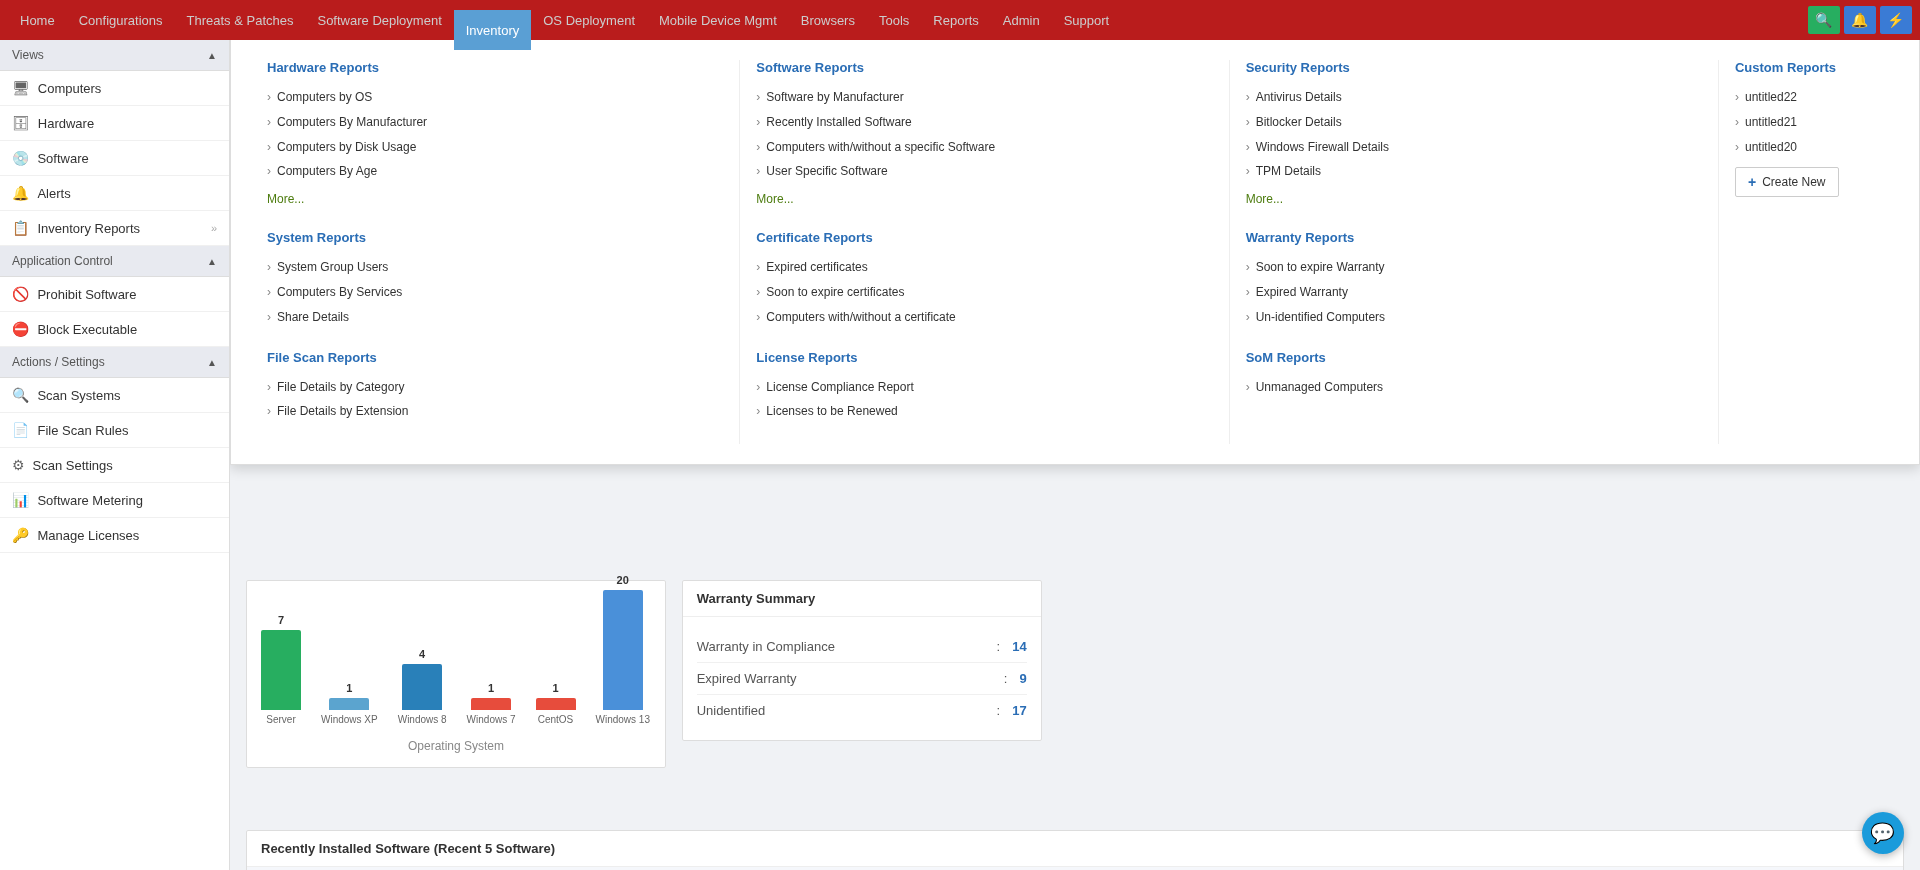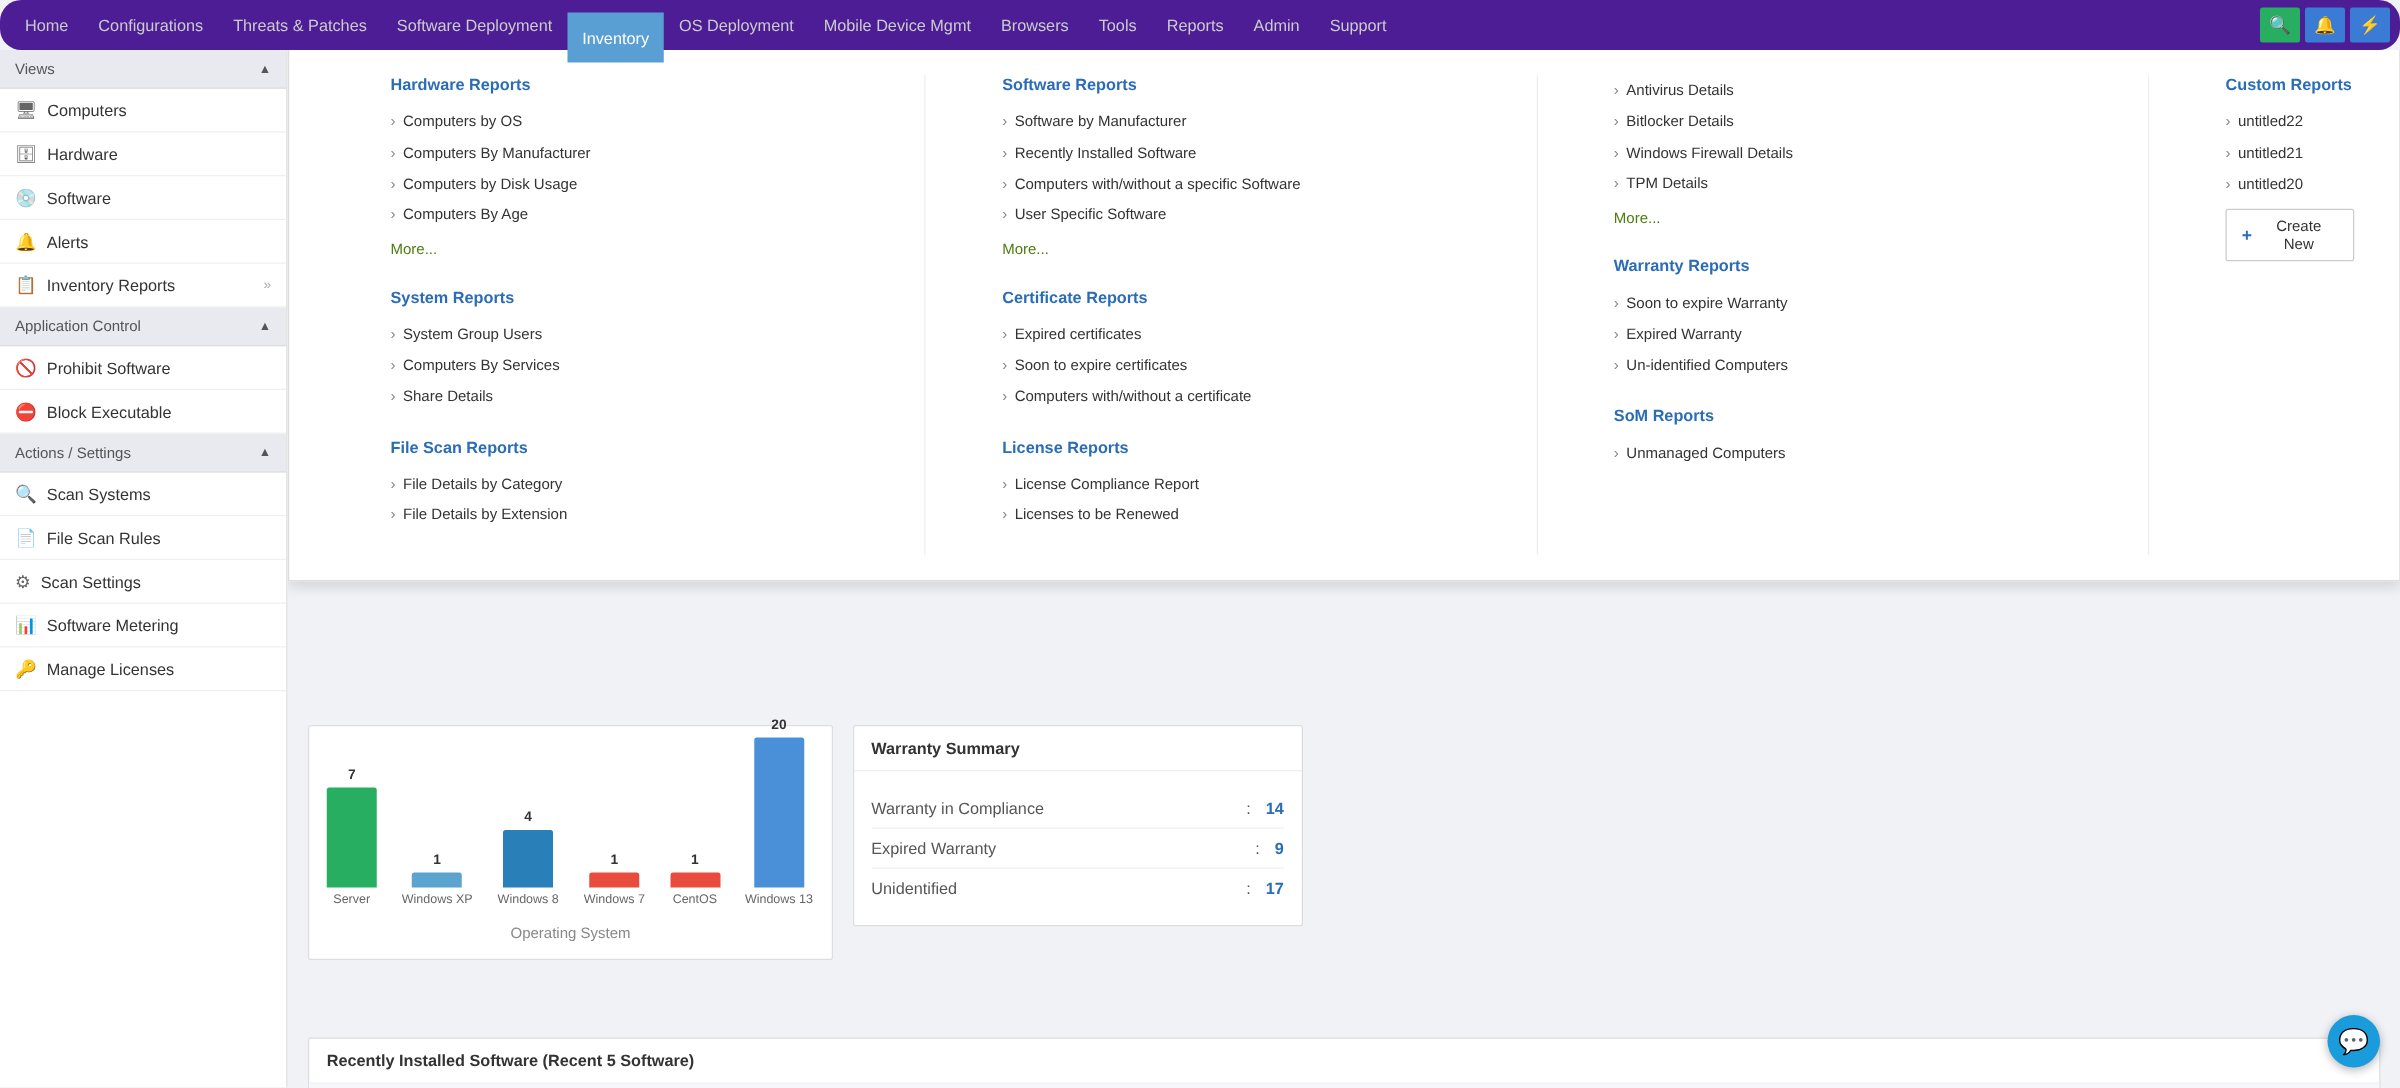--- a/index.html
+++ b/index.html
@@ -1,27 +1,26 @@
 <!DOCTYPE html>
 <html><head>
   <meta charset="utf-8">
   <style>
     * { box-sizing: border-box; margin: 0; padding: 0; }
     body { font-family: Arial, sans-serif; font-size: 13px; background: #f0f2f5; overflow: hidden; }
 
     
     .top-nav {
-      background: #4c1d95;
+      background: #b91c1c;
       height: 40px;
       display: flex;
       align-items: center;
       padding: 0 8px;
       position: relative;
       z-index: 100;
-      border-radius: 17px;
     }
     .top-nav a {
       color: #ccc;
       text-decoration: none;
       padding: 0 12px;
       height: 40px;
       display: flex;
       align-items: center;
       font-size: 13px;
       white-space: nowrap;
@@ -144,21 +143,21 @@
     }
     .mm-link .arrow { color: #888; margin-right: 6px; flex-shrink: 0; }
     .mm-more {
       color: #4d7c0f;
       font-size: 12px;
       cursor: pointer;
       display: block;
       padding: 4px 0;
       margin-top: 4px;
     }
-    .mm-section { margin-bottom: 20px; margin-left: 45px; }
+    .mm-section { margin-bottom: 20px; }
     .create-new-btn {
       display: flex;
       align-items: center;
       gap: 6px;
       border: 1px solid #ccc;
       background: #fff;
       padding: 6px 12px;
       cursor: pointer;
       font-size: 12px;
       color: #333;
@@ -460,20 +459,21 @@
             </a>
           <a class="mm-link">
               <span class="arrow">›</span>
               <span>Licenses to be Renewed</span>
             </a>
         </div>
       </div>
 
       <div class="megamenu-col">
         <div class="mm-section">
+          <div class="mm-section-title">Security Reports</div>
           <a class="mm-link">
               <span class="arrow">›</span>
               <span>Antivirus Details</span>
             </a>
           <a class="mm-link">
               <span class="arrow">›</span>
               <span>Bitlocker Details</span>
             </a>
           <a class="mm-link">
               <span class="arrow">›</span>

